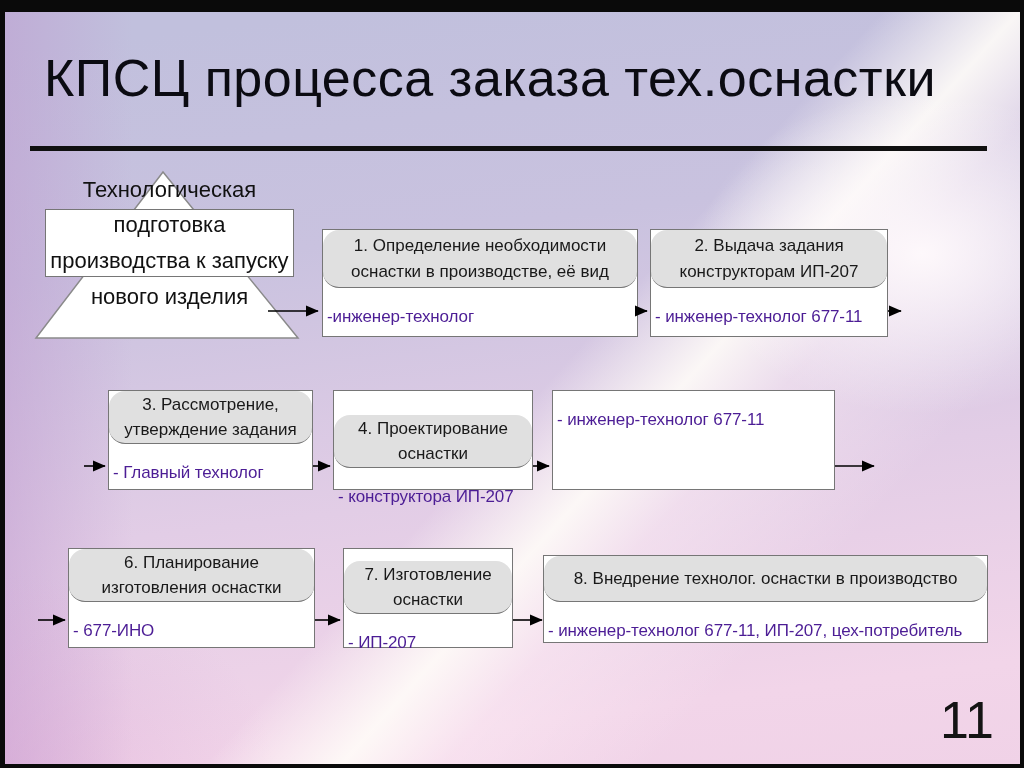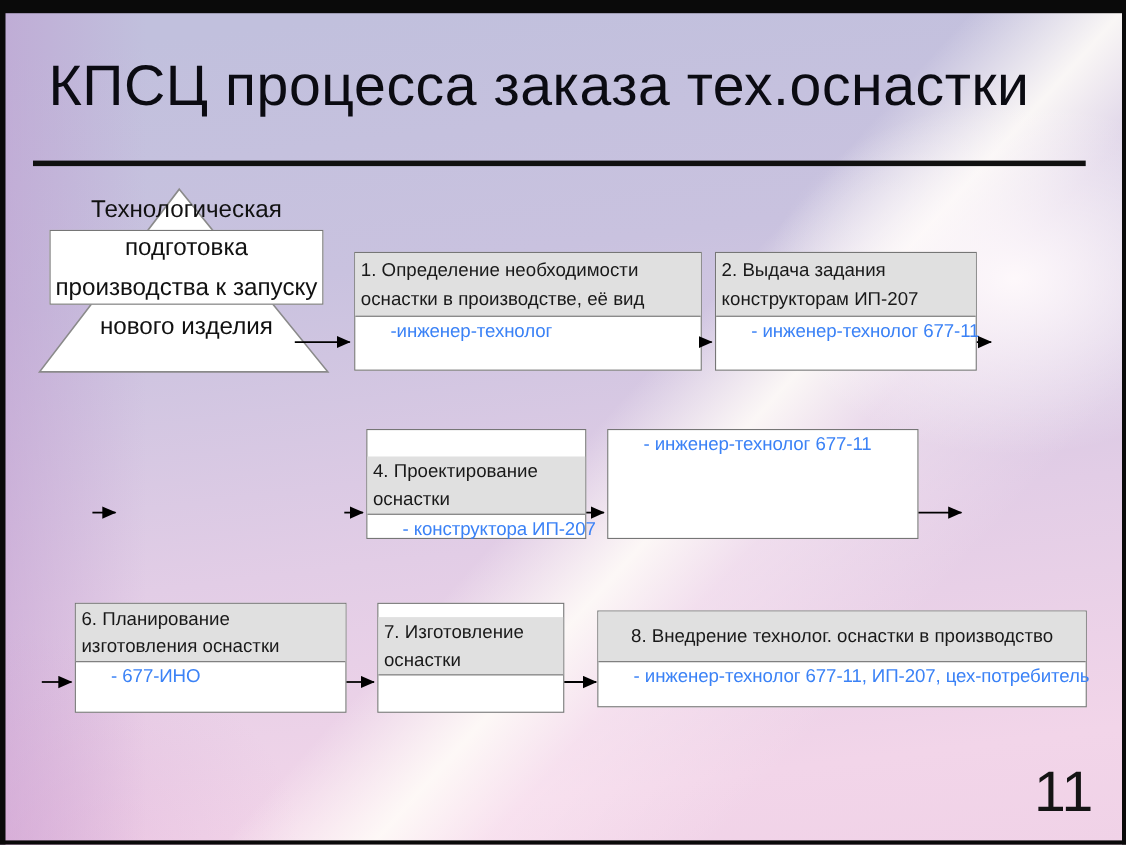--- a/index.html
+++ b/index.html
@@ -59,33 +59,33 @@
     position: absolute;
     background: var(--step-body-fill, #ffffff);
     border: 1px solid var(--box-border, #6e6e6e);
     box-sizing: border-box;
     font-size: 17px;
   }
   .step-header {
     background: var(--step-header-fill, #e0e0e0);
     border-bottom: 1px solid var(--box-border, #6e6e6e);
     display: flex; align-items: center; justify-content: center;
-    text-align: left;
+    text-align: center;
     line-height: 1.5;
     padding: 0 5px;
     box-sizing: border-box;
     color: #191919;
+    border-radius: 16px;
   }
   .step-body {
-    padding: 3px 3px 0 4px;
+    padding: 19px 3px 0 4px;
     text-align: left;
     white-space: nowrap;
     letter-spacing: -0.1px;
-    color: #3b82f6;
-    margin-left: 28px;
+    color: #4c1d95;
   }
 
   .arrows { position: absolute; left: 0; top: 0; pointer-events: none; }
 
   .page-number {
     position: absolute;
     right: 30px; bottom: 18px;
     font-size: 52px;
     color: #141414;
   }
@@ -112,34 +112,39 @@
 
   <div class="step" style="left:322px; top:229px; width:316px; height:108px;">
     <div class="step-header" style="height:58px;">1. Определение необходимости оснастки в производстве, её вид</div>
     <div class="step-body">-инженер-технолог</div>
   </div>
   <div class="step" style="left:650px; top:229px; width:238px; height:108px;">
     <div class="step-header" style="height:58px;">2. Выдача задания конструкторам ИП-207</div>
     <div class="step-body">- инженер-технолог 677-11</div>
   </div>
 
+  <div class="step" style="left:108px; top:390px; width:205px; height:100px;">
+    <div class="step-header" style="height:53px;">3. Рассмотрение, утверждение задания</div>
+    <div class="step-body">- Главный технолог</div>
+  </div>
   <div class="step" style="left:333px; top:390px; width:200px; height:100px;">
     <div class="step-header" style="height:53px;margin-top:24px;">4. Проектирование оснастки</div>
     <div class="step-body">- конструктора ИП-207</div>
   </div>
   <div class="step" style="left:552px; top:390px; width:283px; height:100px;">
     <div class="step-body">- инженер-технолог 677-11</div>
   </div>
 
   <div class="step" style="left:68px; top:548px; width:247px; height:100px;">
     <div class="step-header" style="height:53px;">6. Планирование изготовления оснастки</div>
     <div class="step-body">- 677-ИНО</div>
   </div>
   <div class="step" style="left:343px; top:548px; width:170px; height:100px;">
     <div class="step-header" style="height:53px;margin-top:12px;">7. Изготовление оснастки</div>
+    <div class="step-body">- ИП-207</div>
   </div>
   <div class="step" style="left:543px; top:555px; width:445px; height:88px;">
     <div class="step-header" style="height:46px;">8. Внедрение технолог. оснастки в производство</div>
     <div class="step-body">- инженер-технолог 677-11, ИП-207, цех-потребитель</div>
   </div>
 
   <svg class="arrows" width="1024" height="768" viewBox="0 0 1024 768">
     <defs>
       <marker id="ah" markerWidth="9" markerHeight="8" refX="7.5" refY="3.5" orient="auto">
         <path d="M0,0 L8,3.5 L0,7 z" fill="#000"></path>

